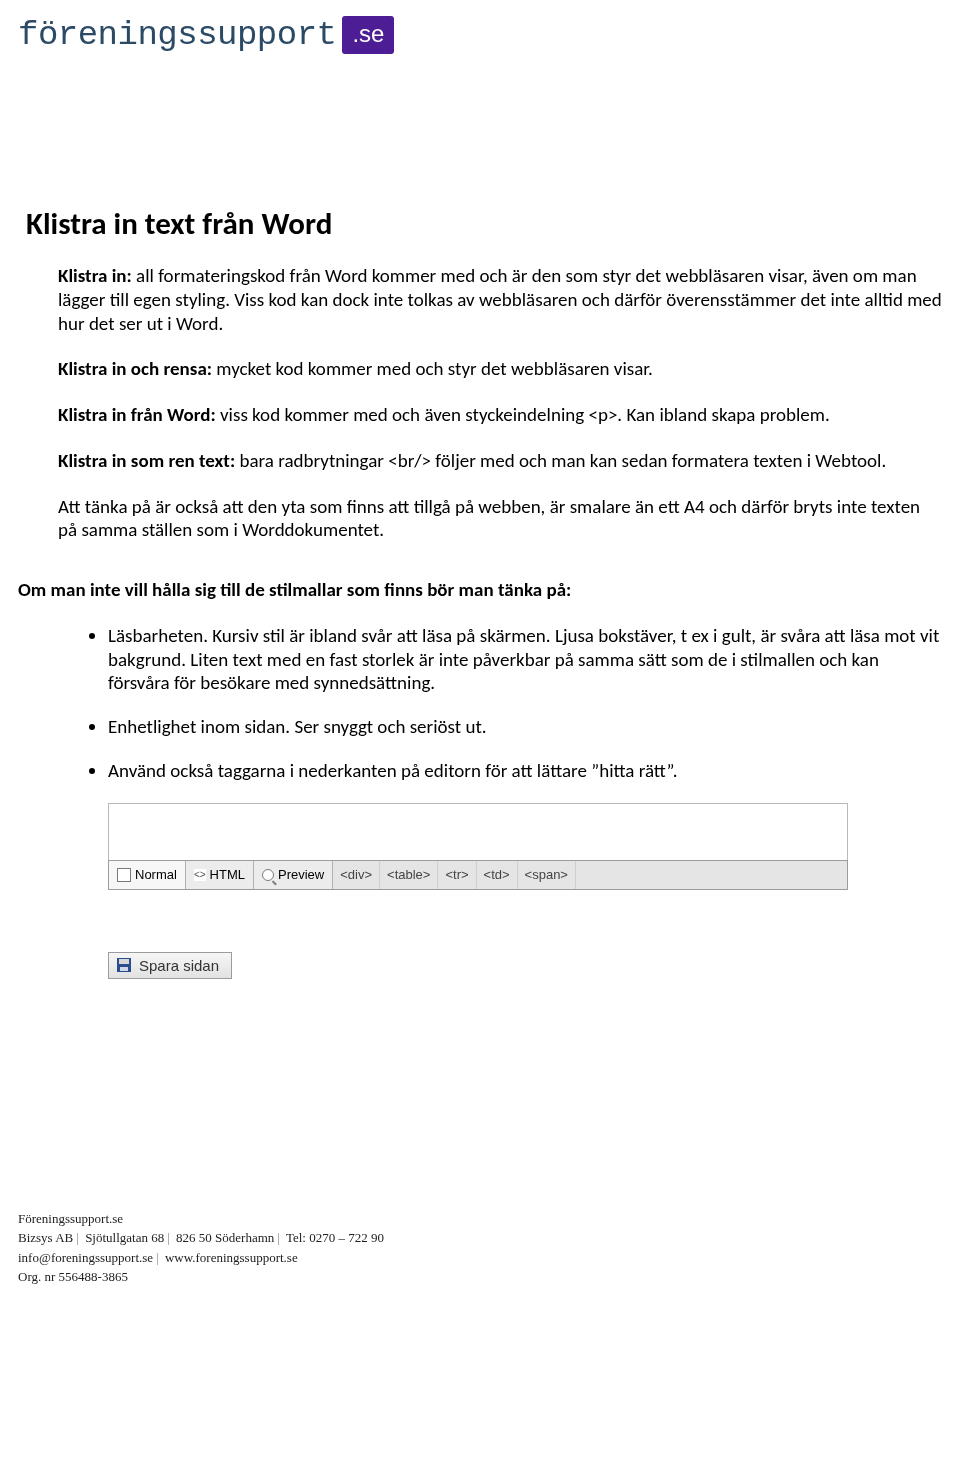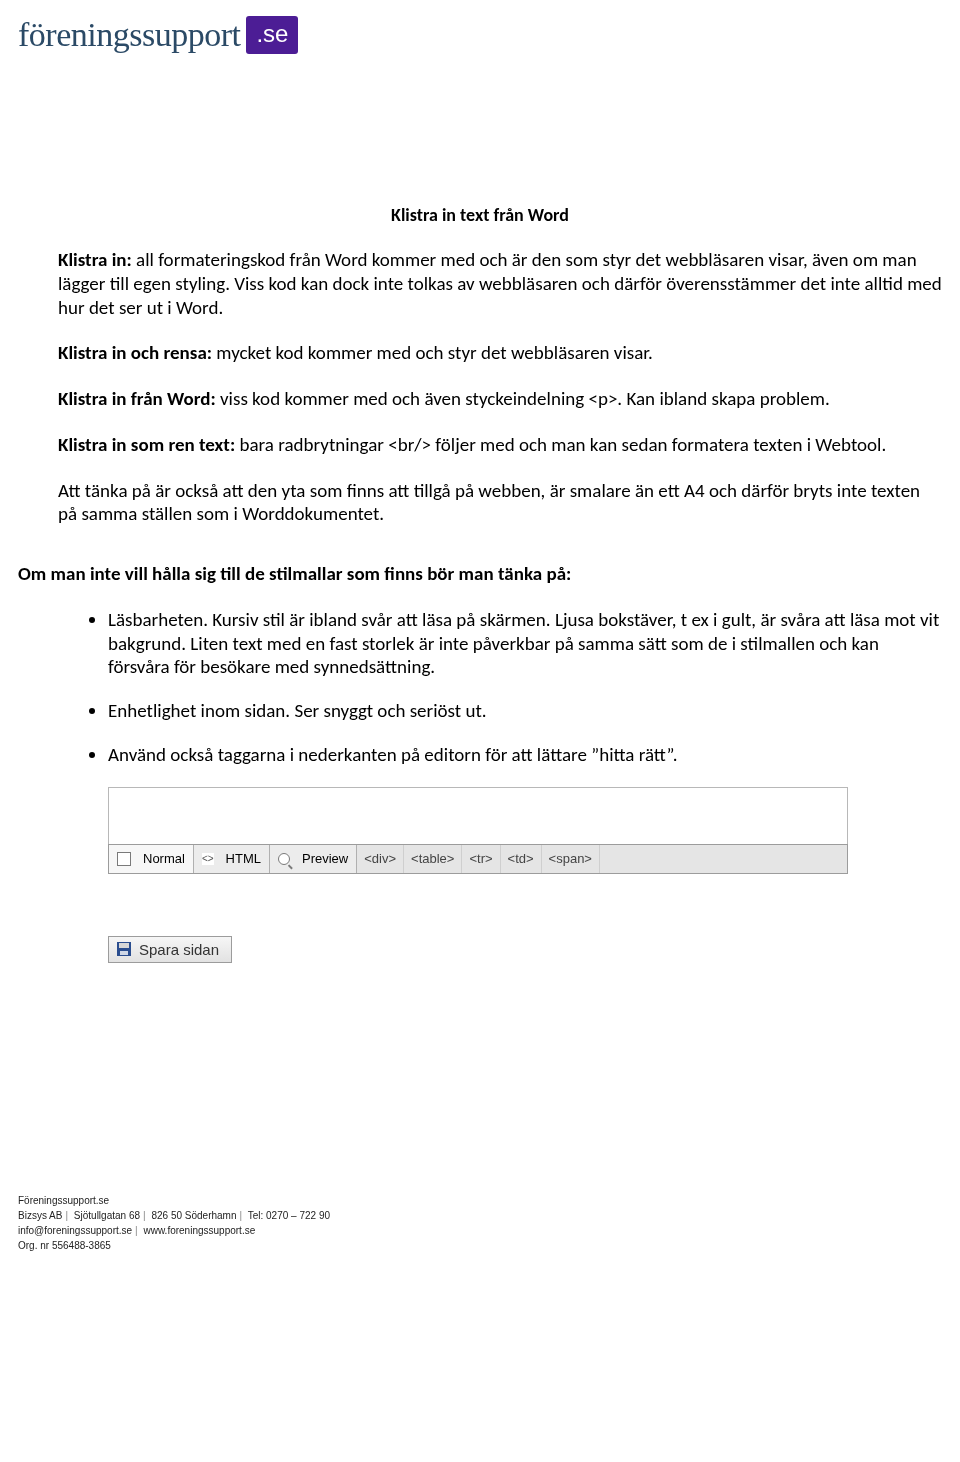--- a/index.html
+++ b/index.html
@@ -15,40 +15,39 @@
     padding: 16px 18px 10px 18px;
     box-sizing: border-box;
   }
   .logo {
     display: flex;
     align-items: center;
     gap: 6px;
     margin-bottom: 150px;
   }
   .logo-text {
-    font-family: Liberation Serif, serif;
+    font-family: Liberation Mono, monospace;
     font-size: 34px;
     font-weight: 400;
     color: #2b4a66;
     letter-spacing: -0.5px;
   }
   .logo-badge {
     background: #4c1d95;
     color: #fff;
     font-family: "Trebuchet MS", Arial, sans-serif;
     font-size: 24px;
     padding: 6px 10px 8px 10px;
     border-radius: 3px;
     line-height: 1;
   }
   h1 {
-    font-size: 18px;
+    font-size: 31px;
     font-weight: bold;
-    margin: 0 0 22px 0;
-    text-align: center;
+    margin: 0 0 22px 8px;
   }
   p {
     margin: 0 0 22px 0;
     line-height: 1.25;
   }
   .indent-block p {
     margin-left: 40px;
   }
   ul {
     margin: 0 0 10px 0;
@@ -76,21 +75,21 @@
     align-items: stretch;
     border: 1px solid #9c9c9c;
     background: #e5e5e5;
     height: 28px;
     font-family: Verdana, Arial, sans-serif;
     font-size: 13px;
   }
   .editor-tabbar .tab {
     display: flex;
     align-items: center;
-    gap: 12px;
+    gap: 4px;
     padding: 0 8px;
     border-right: 1px solid #b0b0b0;
     background: #ececec;
     cursor: pointer;
   }
   .editor-tabbar .tab.sel {
     background: #f7f7f7;
   }
   .editor-tabbar .tagbtn {
     display: flex;
@@ -158,22 +157,22 @@
   .floppy-icon::after {
     content: "";
     position: absolute;
     bottom: 1px; left: 3px; right: 3px; height: 4px;
     background: #cfd7e6;
   }
 
   
   .footer {
     margin-top: 230px;
-    font-family: Liberation Sans, sans-serif;
-    font-size: 10px;
+    font-family: Liberation Serif, serif;
+    font-size: 13px;
     color: #222;
     line-height: 1.5;
   }
   .sep { color: #888; padding: 0 3px; }
 </style>
 </head>
 <body>
 
 <div class="page">
 

